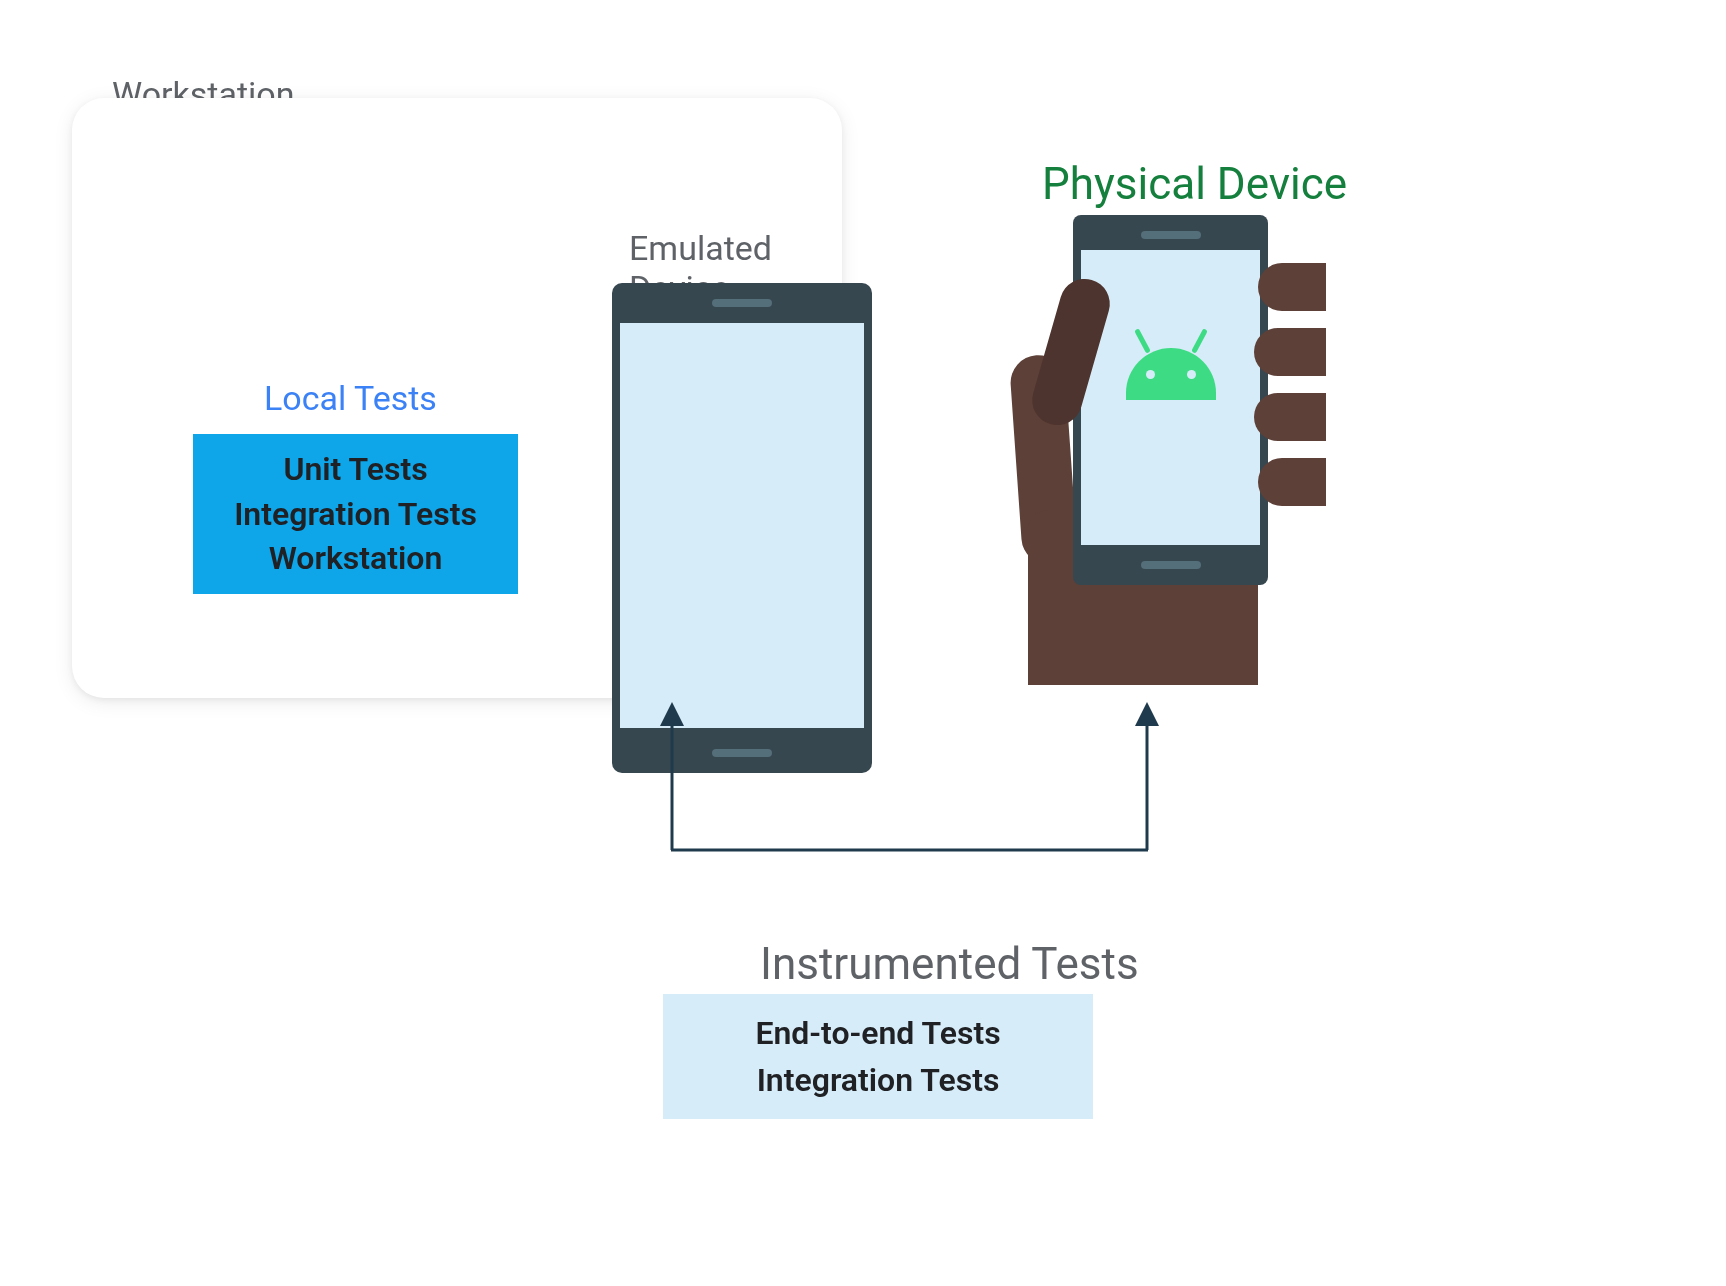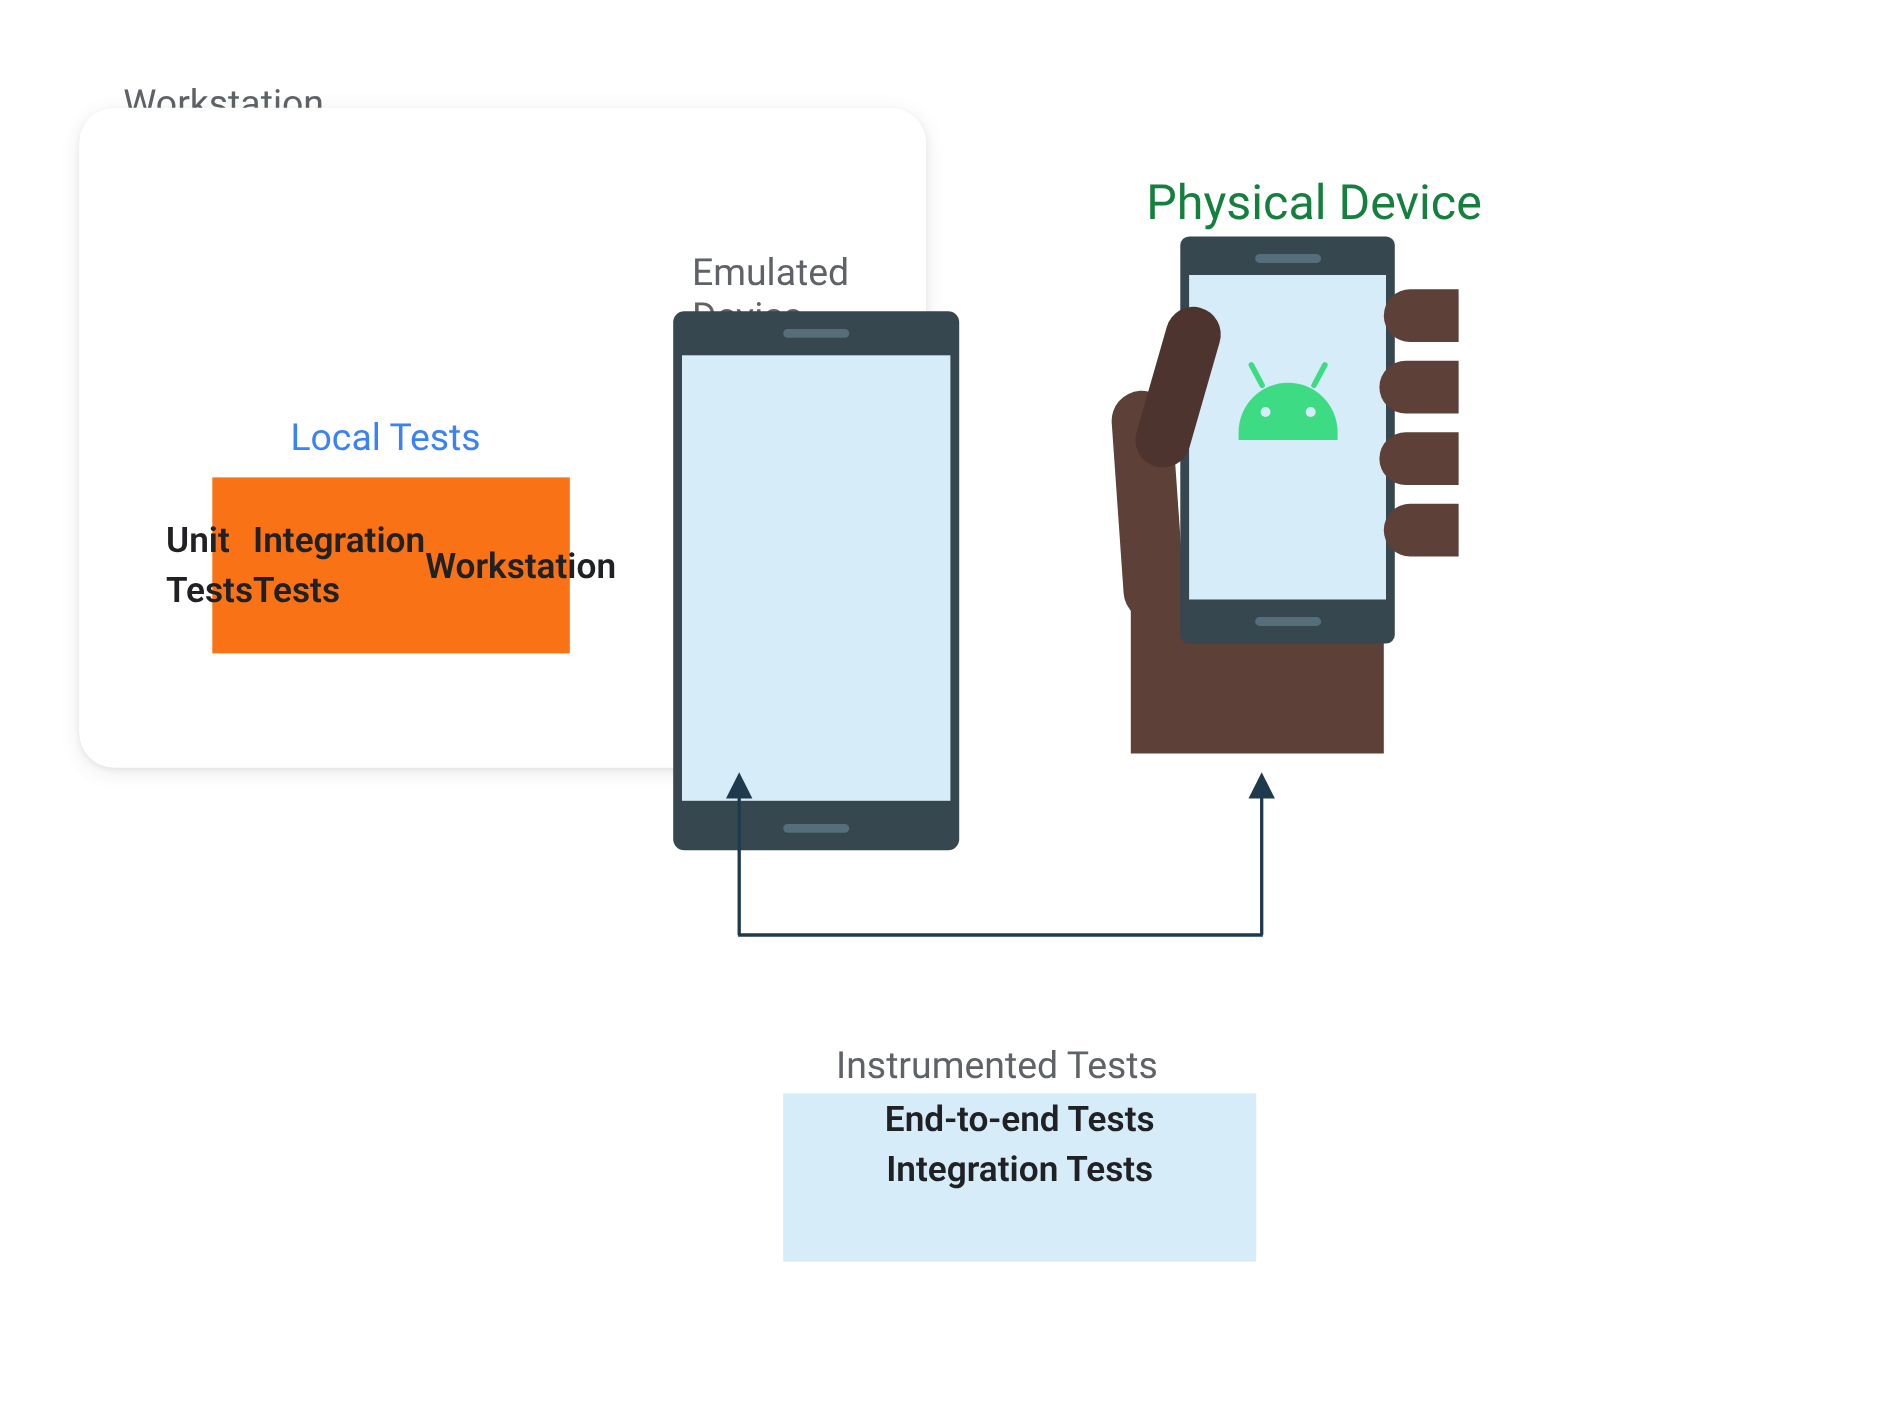--- a/index.html
+++ b/index.html
@@ -40,22 +40,23 @@
       font-size: 34px;
       color: #3b82f6;
       font-weight: 400;
     }
     .local-tests-box {
       position: absolute;
       left: 121px;
       top: 336px;
       width: 325px;
       height: 160px;
-      background: #f97316;
+      background: #0ea5e9;
       display: flex;
+      flex-direction: column;
       justify-content: center;
       align-items: center;
     }
     .local-tests-box .line {
       font-size: 32px;
       font-weight: 600;
       color: #202124;
       line-height: 1.4;
     }
     .emulated-label {
@@ -240,34 +241,34 @@
     .connector svg {
       width: 100%;
       height: 100%;
       overflow: visible;
     }
 
     .instrumented-label {
       position: absolute;
       left: 760px;
       top: 938px;
-      font-size: 34px;
+      font-size: 44px;
       color: #5f6368;
       font-weight: 400;
-      margin-top: 11px;
     }
     .instrumented-box {
       position: absolute;
-      left: 712px;
+      left: 663px;
       top: 994px;
       width: 430px;
-      height: 153px;
+      height: 125px;
       background: #d6ecf8;
       display: flex;
       flex-direction: column;
+      justify-content: center;
       align-items: center;
     }
     .instrumented-box .line {
       font-size: 32px;
       font-weight: 600;
       color: #202124;
       line-height: 1.45;
     }
   </style>
 </head>

